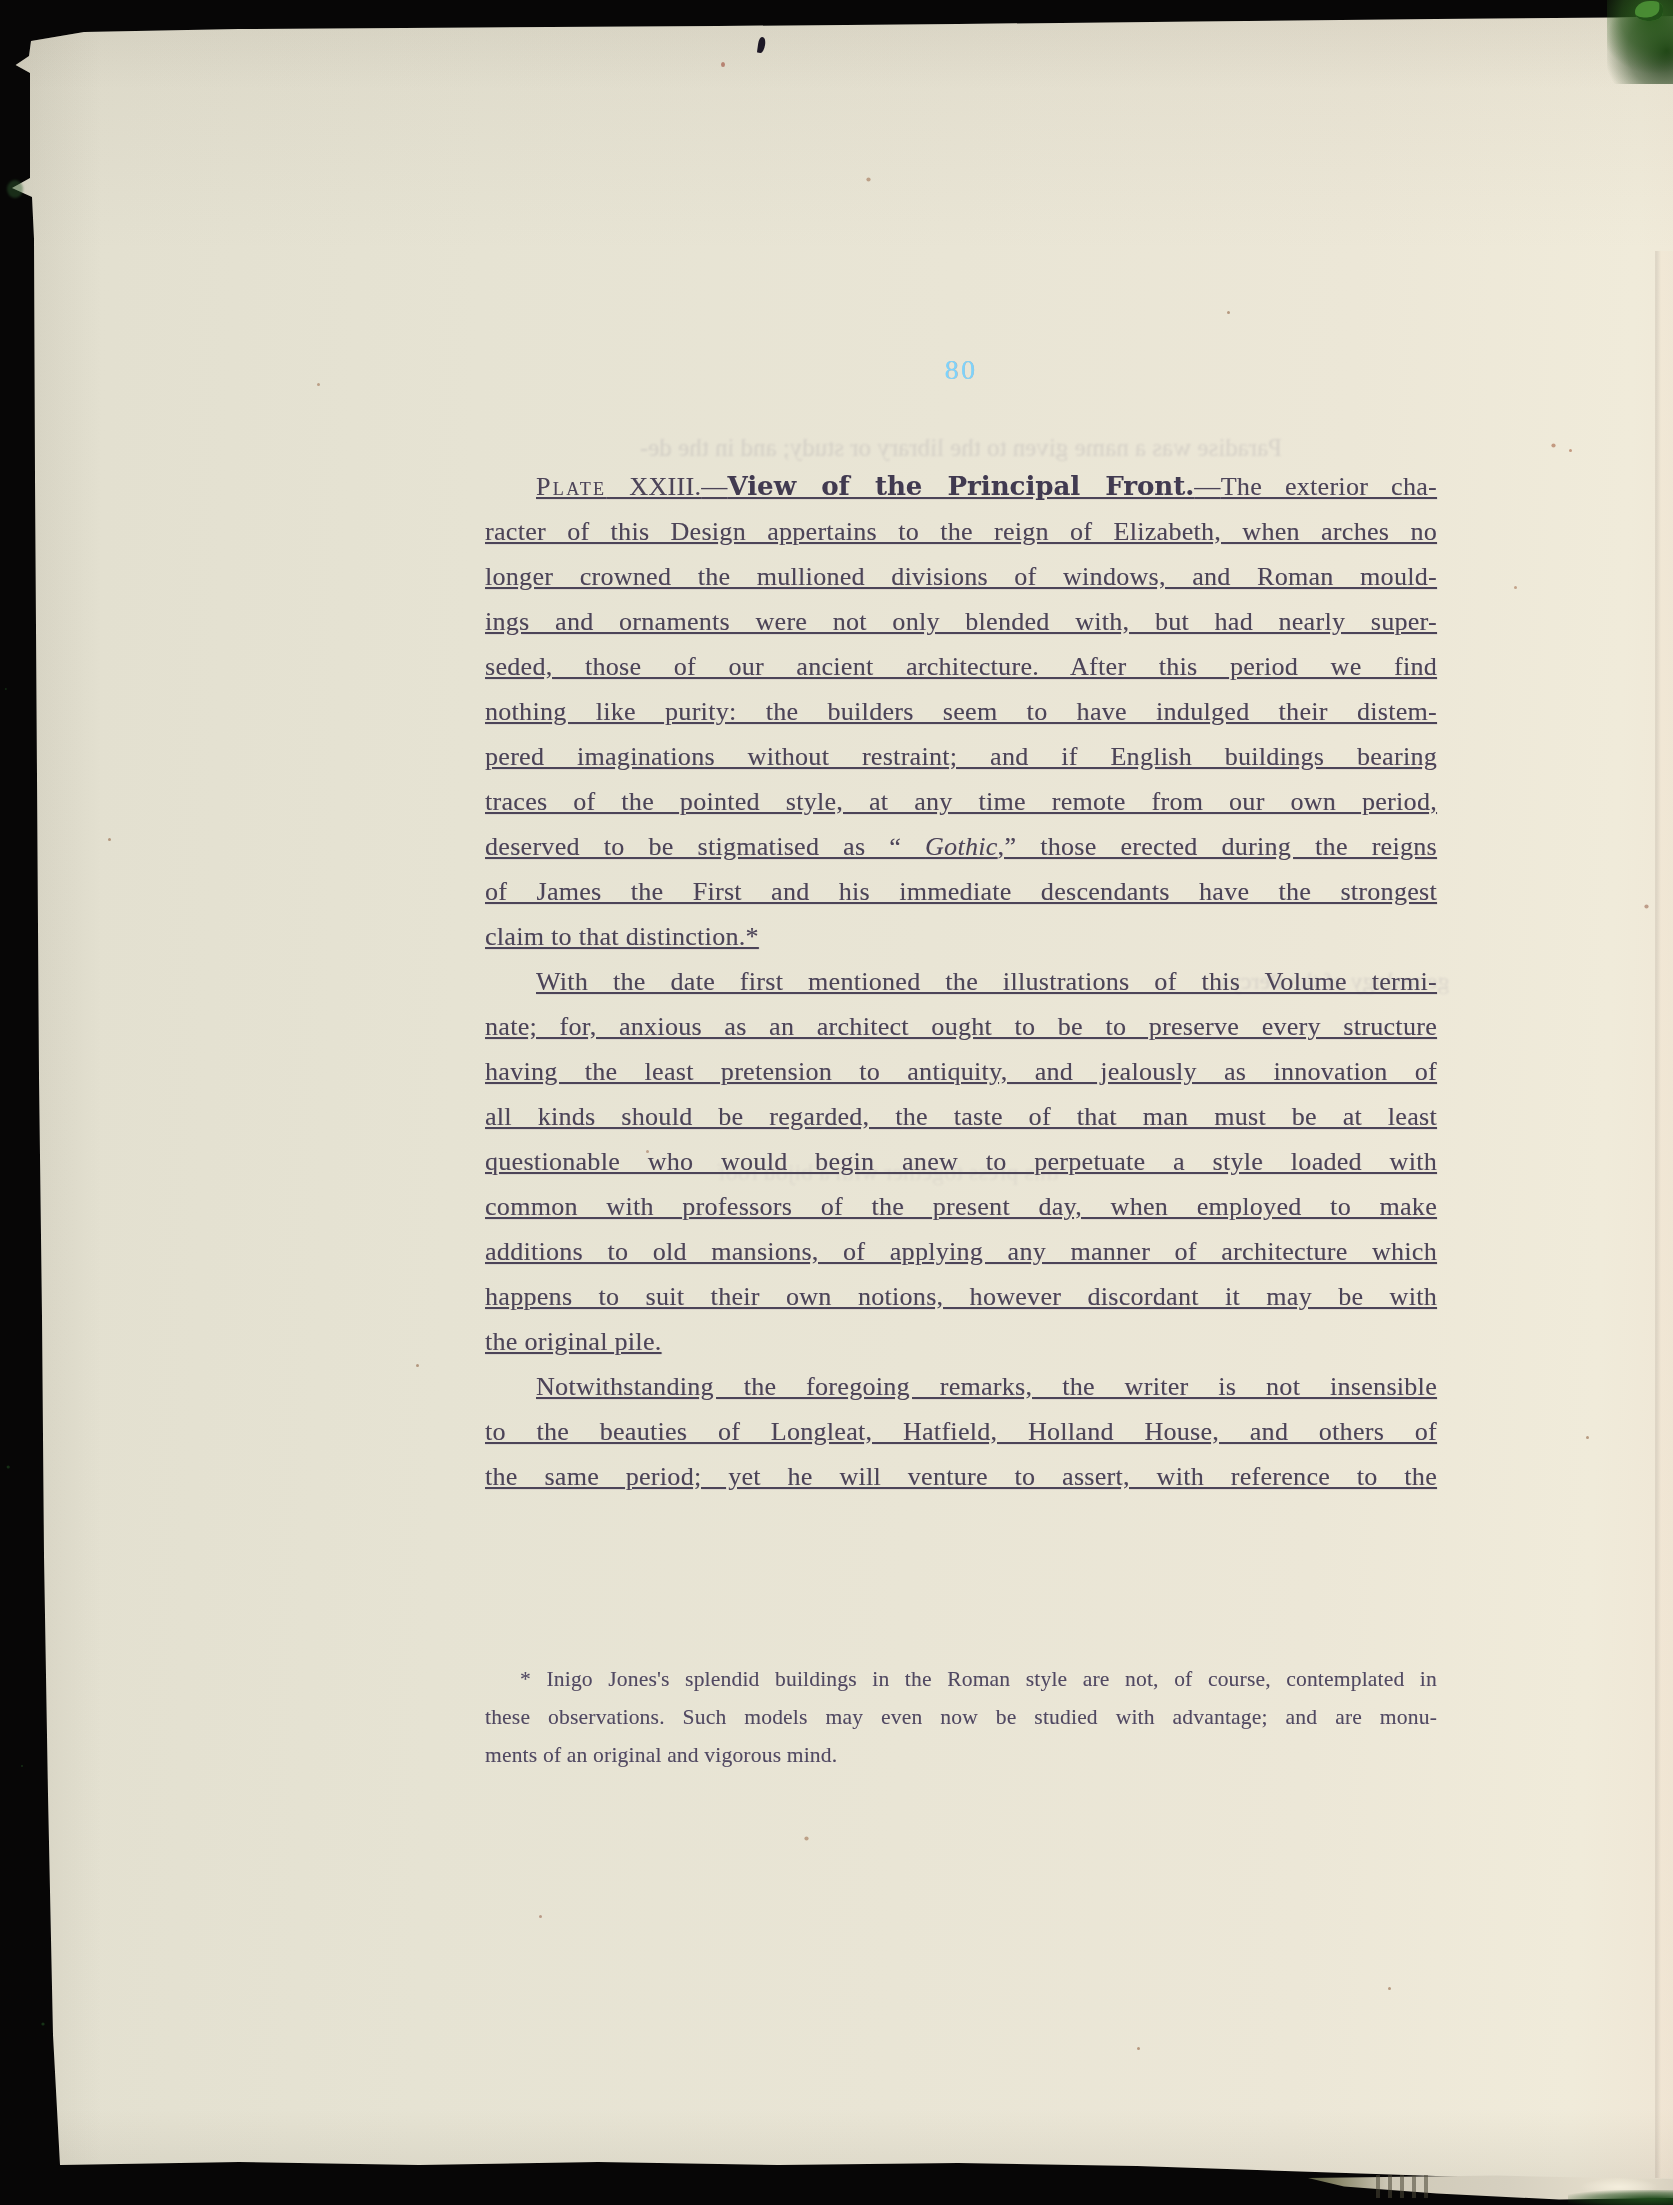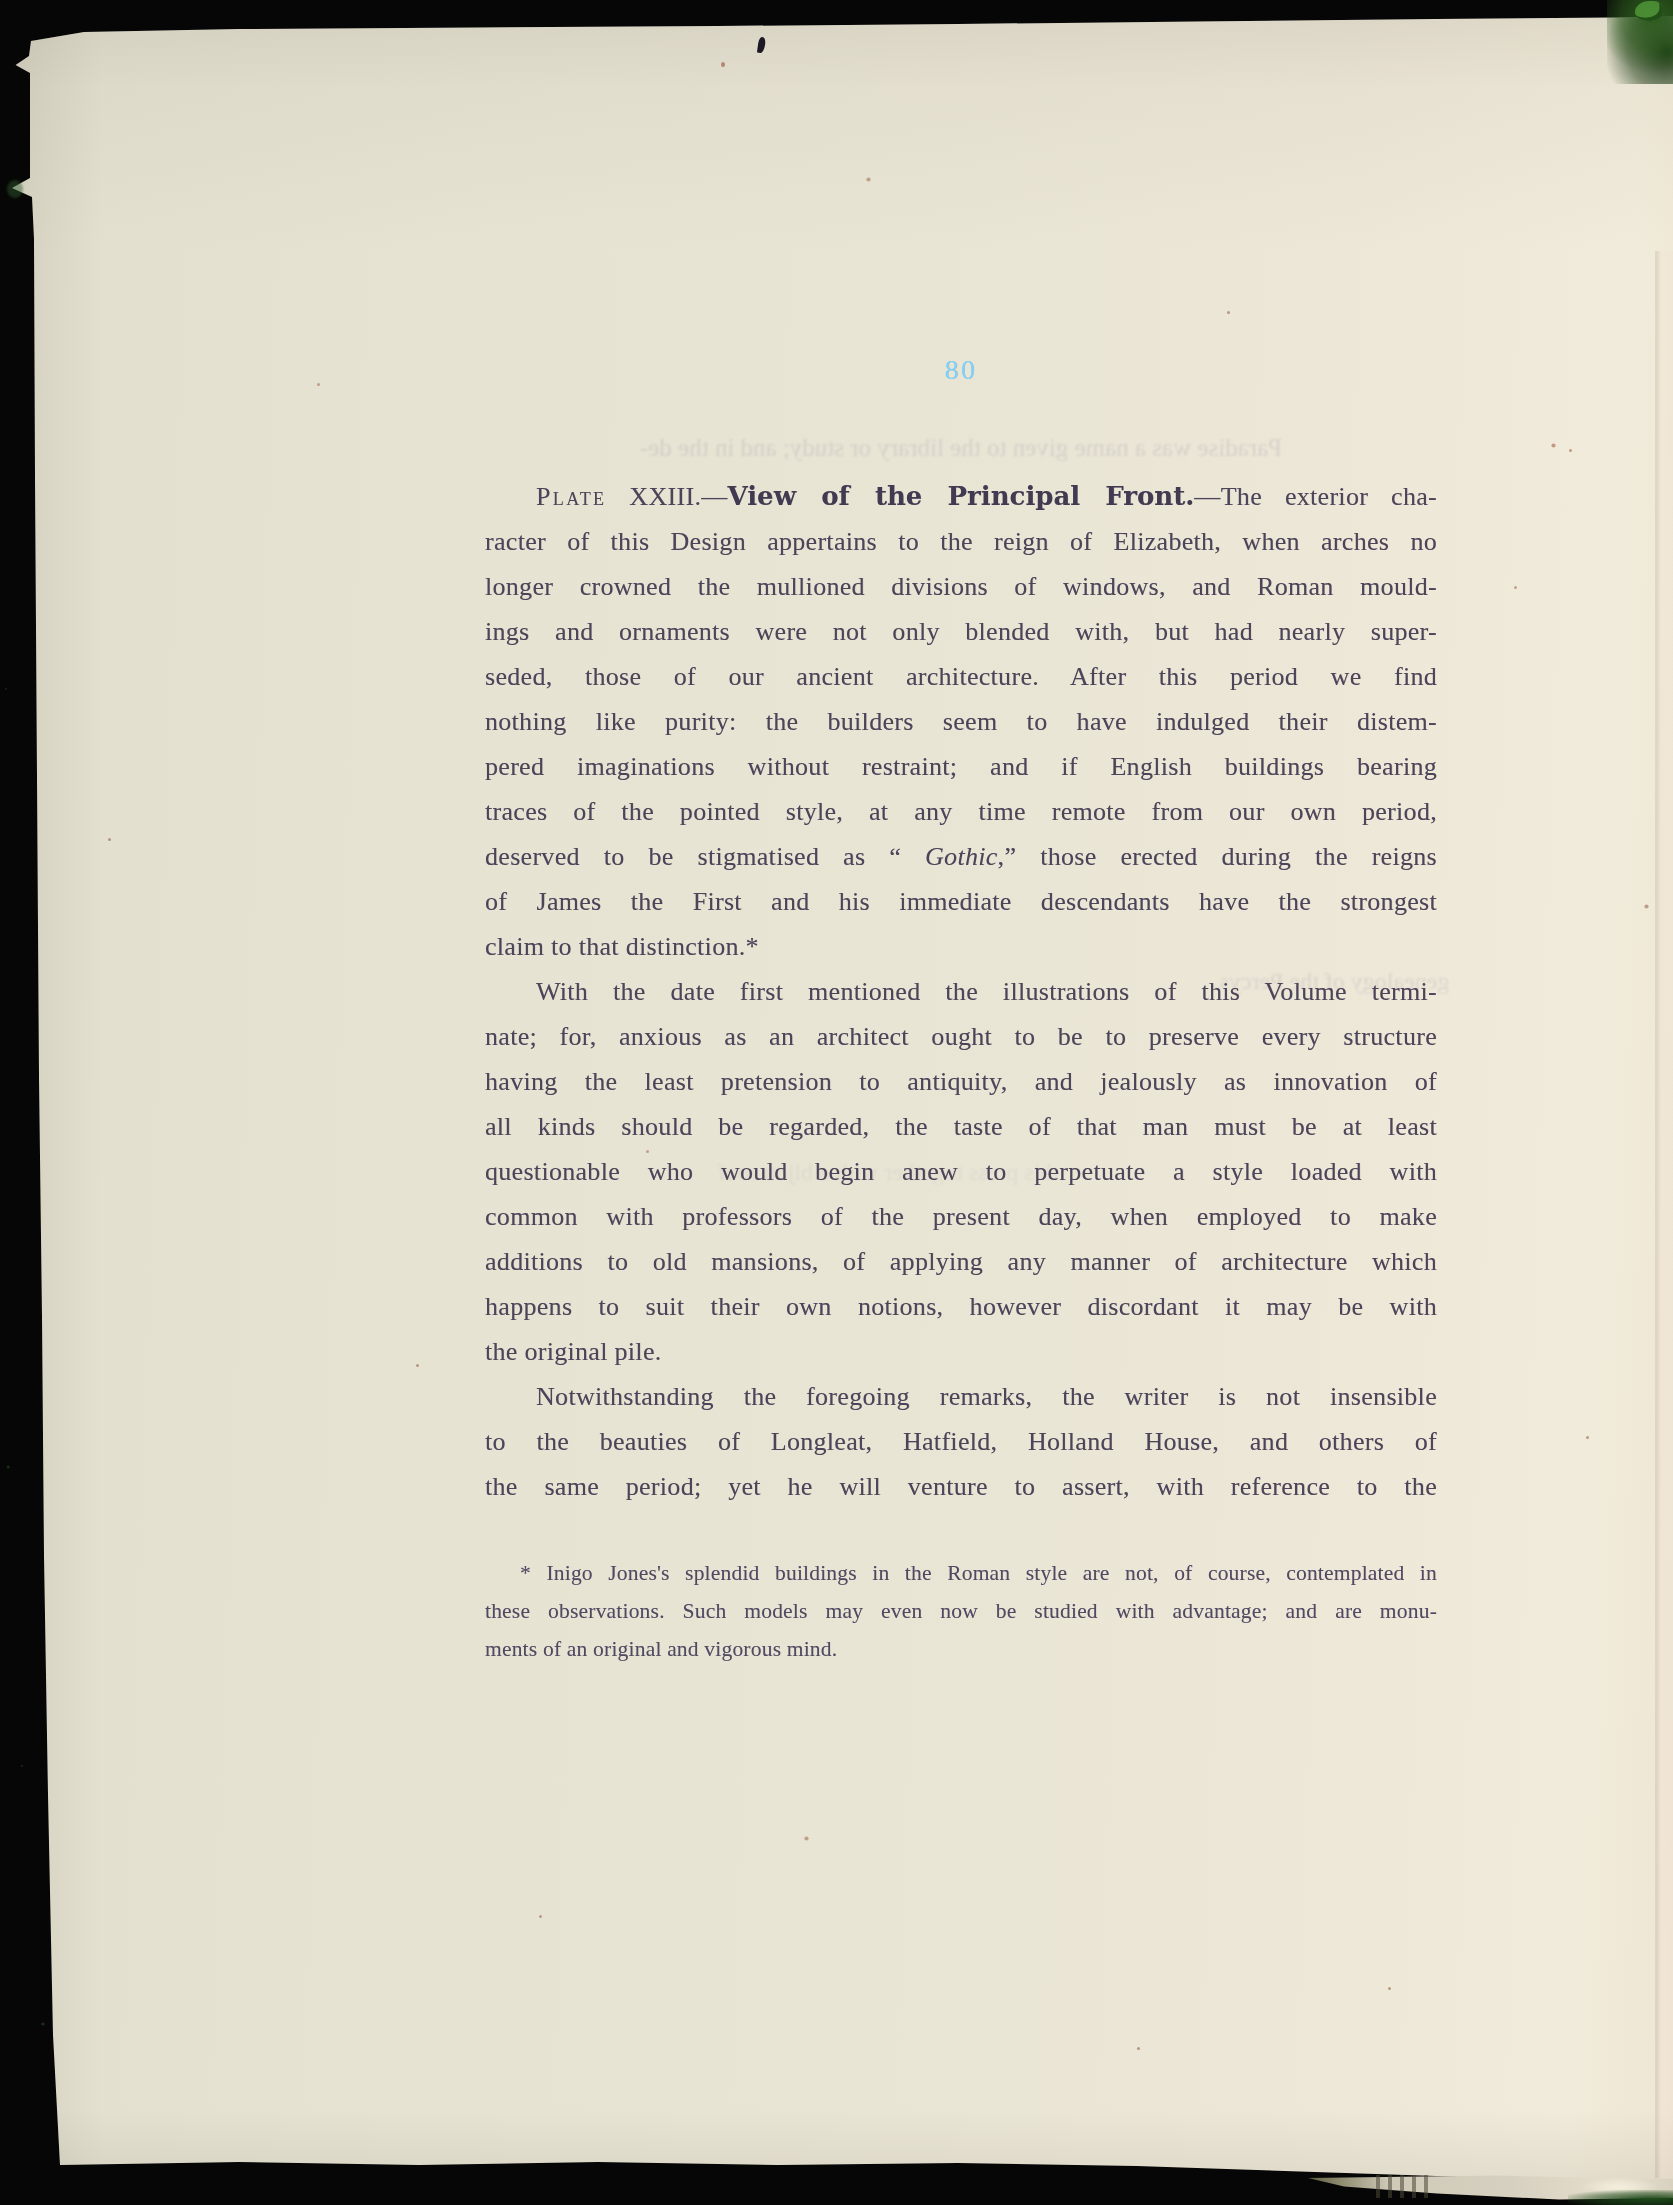--- a/index.html
+++ b/index.html
@@ -28,37 +28,38 @@
       15.6px 65px,29px 56px
     );
   }
   .right-curl{
     position:absolute;left:1655px;top:251px;width:18px;height:1927px;
     background:linear-gradient(90deg,rgba(120,100,90,0.18) 0 1.8px,rgba(244,226,206,0.35) 6px,rgba(238,220,200,0.25) 100%);
     opacity:.8;
   }
   
   .text-block{
-    position:absolute;left:485px;top:474px;width:952px;
+    position:absolute;left:485px;top:464px;width:952px;
     font-size:26px;color:#4c4458;letter-spacing:0.3px;
     text-shadow:0.3px 0.3px 0 rgba(60,50,86,.28);
+    text-decoration:underline;
   }
   .bl{height:45px;line-height:45px;text-align:justify;text-align-last:justify;}
   .bl.end{text-align-last:left;}
   .indent{text-indent:51px;}
   .sc{font-variant-caps:small-caps;letter-spacing:2.4px;}
   .blackletter{font-family:"DejaVu Serif",serif;font-weight:700;letter-spacing:0;color:#413a50;}
   .it{font-style:italic;}
   .pageno{
     position:absolute;left:485px;top:352px;width:952px;height:36px;line-height:36px;
     text-align:center;font-size:28px;letter-spacing:2.4px;color:#7dd3fc;
     text-shadow:0.3px 0.3px 0 rgba(60,50,86,.28);
   }
   .footnote{
-    position:absolute;left:485px;top:1554px;width:952px;
+    position:absolute;left:485px;top:1660px;width:952px;
     font-size:21.5px;color:#514962;letter-spacing:0.2px;
     text-shadow:0.2px 0.2px 0 rgba(60,50,86,.25);
   }
   .fl{height:38px;line-height:38px;text-align:justify;text-align-last:justify;}
   .fl.end{text-align-last:left;}
   .indent-sm{text-indent:35px;}
   
   .ghost{
     position:absolute;transform:scaleX(-1);color:#5f5874;filter:blur(1px);
     font-family:"Liberation Serif",serif;text-align:center;white-space:nowrap;

